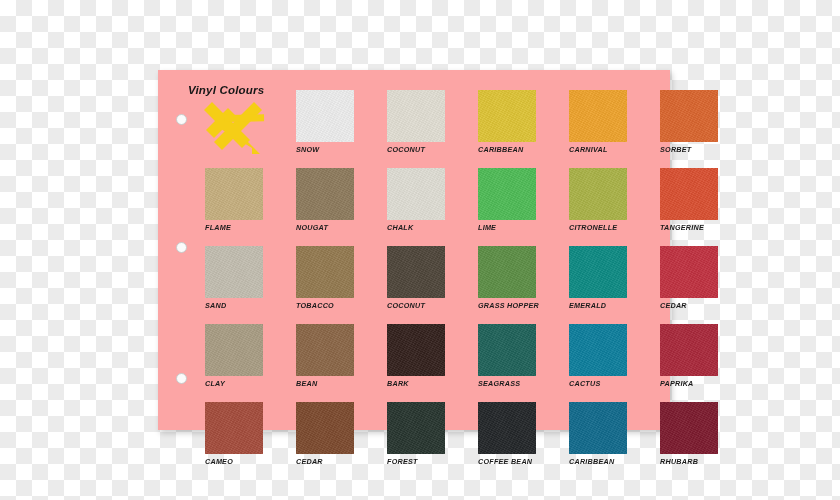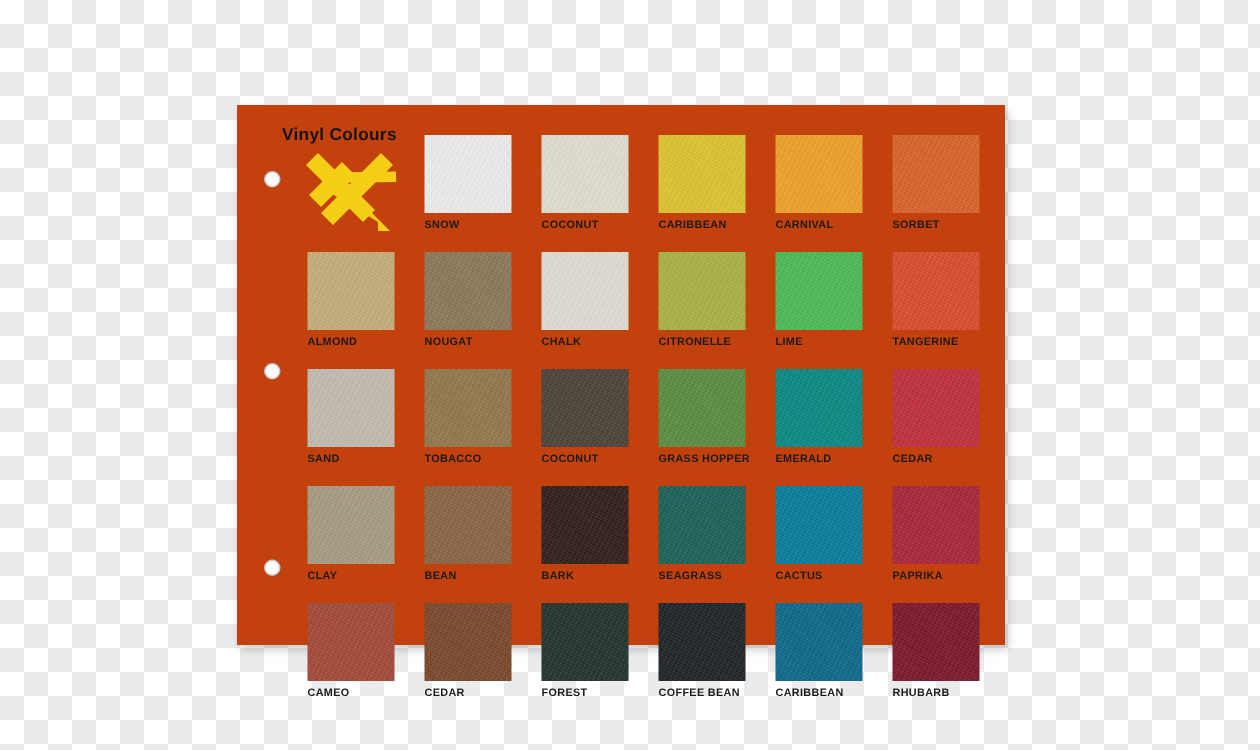--- a/index.html
+++ b/index.html
@@ -20,22 +20,23 @@
     position: relative;
   }
 
   
   #sample-page {
     position: absolute;
     left: 158px;
     top: 70px;
     width: 512px;
     height: 360px;
-    background: #c2410c;
+    background: #fca5a5;
     box-shadow: 2px 3px 6px rgba(0,0,0,0.20);
+    font-style: italic;
   }
 
   
   .punch-hole {
     position: absolute;
     left: 18px;
     width: 9px;
     height: 9px;
     border: 1px solid #c9c9c9;
     border-radius: 50%;
@@ -66,21 +67,21 @@
 
   
   #swatch-grid {
     position: absolute;
     left: 47px;
     top: 20px;
     width: 455px;
   }
   .swatch-row {
     display: flex;
-    gap: 20px;
+    gap: 33px;
     margin-bottom: 13px;
     height: 65px;
   }
   .swatch-cell {
     width: 58px;
   }
   .swatch-cell.placeholder { visibility: hidden; }
   .swatch-chip {
     width: 58px;
     height: 52px;
@@ -154,39 +155,39 @@
           <div class="swatch-label">CARNIVAL</div>
         </div>
         <div class="swatch-cell">
           <div class="swatch-chip" style="background: rgb(217, 101, 46);"></div>
           <div class="swatch-label">SORBET</div>
         </div>
       </div>
       <div class="swatch-row">
         <div class="swatch-cell">
           <div class="swatch-chip" style="background: rgb(197, 174, 126);"></div>
-          <div class="swatch-label">ALMOND</div>
+          <div class="swatch-label">FLAME</div>
         </div>
         <div class="swatch-cell">
           <div class="swatch-chip" style="background: rgb(141, 122, 92);"></div>
           <div class="swatch-label">NOUGAT</div>
         </div>
         <div class="swatch-cell">
           <div class="swatch-chip" style="background: rgb(222, 220, 211);"></div>
           <div class="swatch-label">CHALK</div>
         </div>
         <div class="swatch-cell">
+          <div class="swatch-chip" style="background: rgb(78, 187, 86);"></div>
+          <div class="swatch-label">LIME</div>
+        </div>
+        <div class="swatch-cell">
           <div class="swatch-chip" style="background: rgb(169, 178, 71);"></div>
           <div class="swatch-label">CITRONELLE</div>
         </div>
         <div class="swatch-cell">
-          <div class="swatch-chip" style="background: rgb(78, 187, 86);"></div>
-          <div class="swatch-label">LIME</div>
-        </div>
-        <div class="swatch-cell">
           <div class="swatch-chip" style="background: rgb(217, 79, 49);"></div>
           <div class="swatch-label">TANGERINE</div>
         </div>
       </div>
       <div class="swatch-row">
         <div class="swatch-cell">
           <div class="swatch-chip" style="background: rgb(194, 189, 175);"></div>
           <div class="swatch-label">SAND</div>
         </div>
         <div class="swatch-cell">

